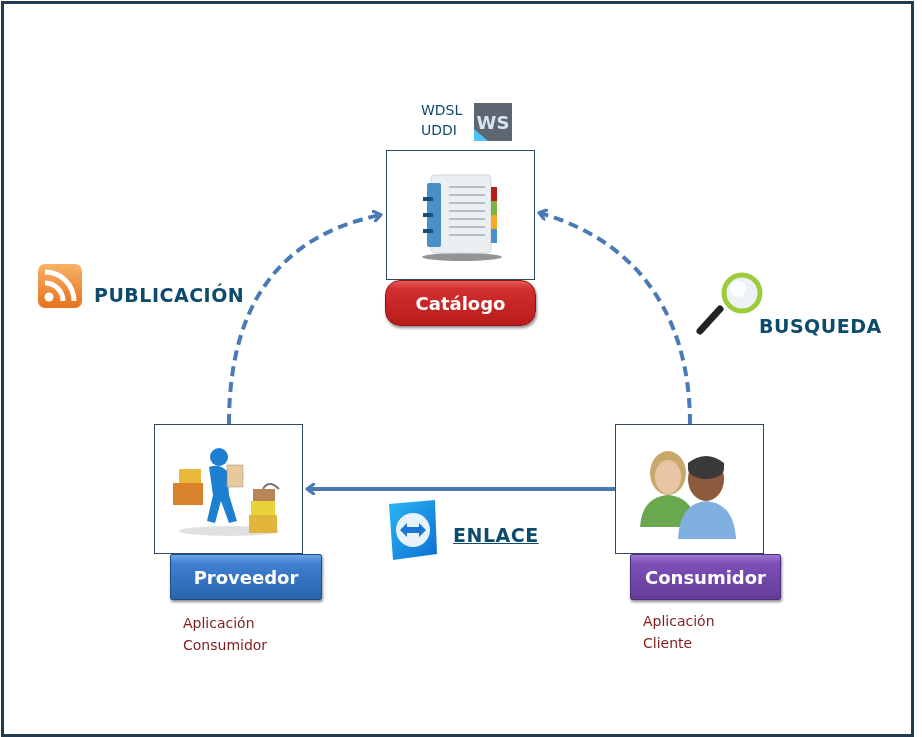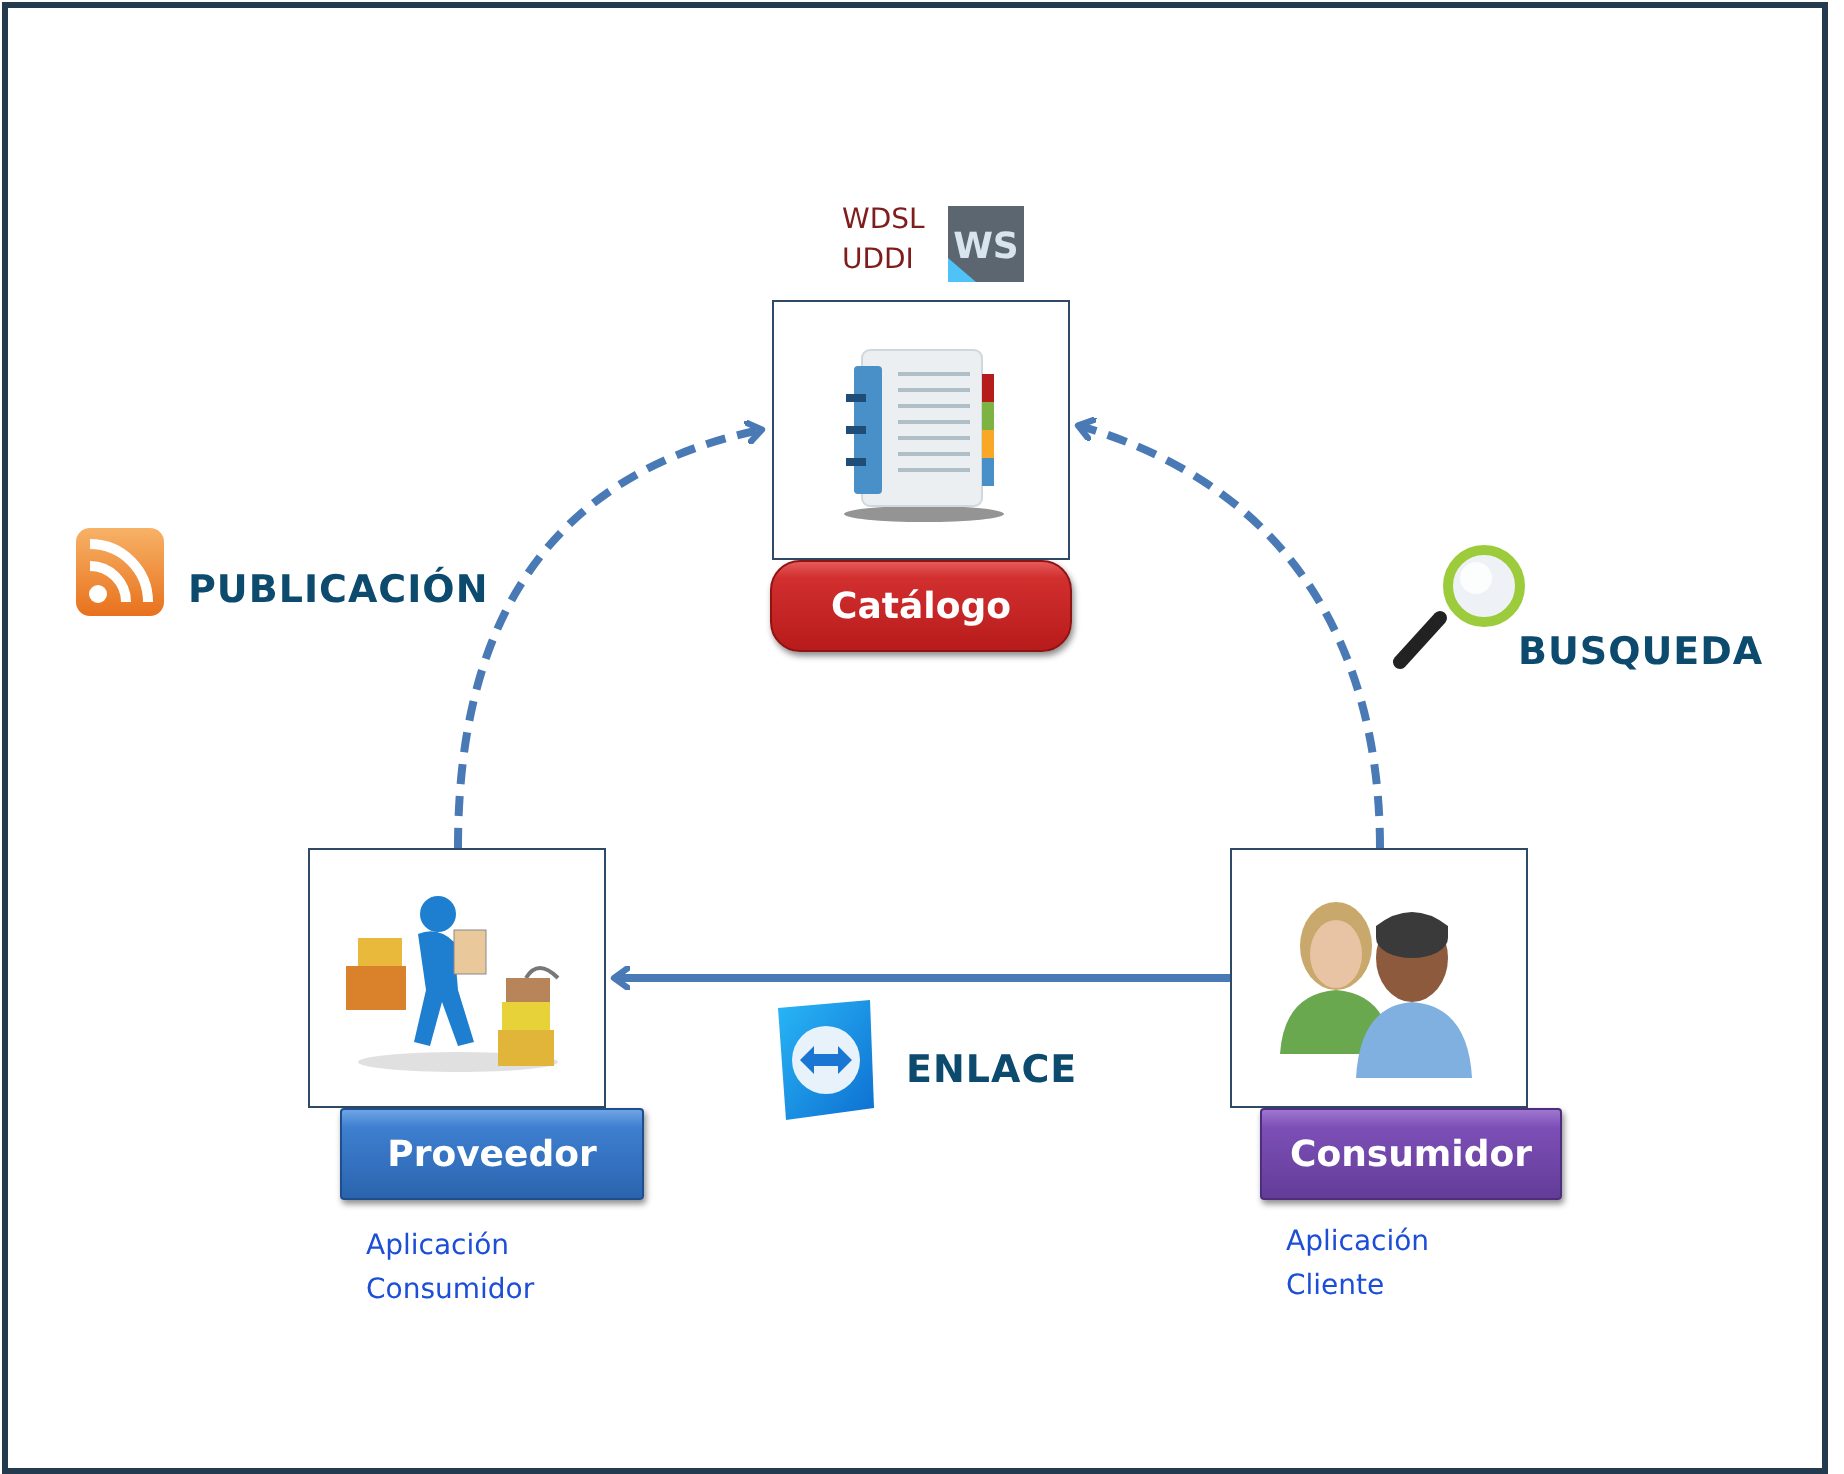--- a/index.html
+++ b/index.html
@@ -8,23 +8,23 @@
   .frame { position: absolute; left: 1px; top: 1px; width: 907px; height: 730px;
            border: 3px solid #243a4e; border-right-width: 3px; box-sizing: content-box; background: #fff; }
   svg.arrows { position: absolute; left: 0; top: 0; width: 922px; height: 737px; }
   .node-box { position: absolute; border: 1px solid #2e4a66; background: #fff; box-sizing: border-box; }
   .node-label { position: absolute; color: #fff; font-weight: bold; font-size: 18px;
                 display: flex; align-items: center; justify-content: center;
                 box-shadow: 1px 2px 3px rgba(0,0,0,0.45); border-radius: 2px; }
   .lbl-red { background: linear-gradient(#e45a5a 0%, #d22f2f 18%, #b81b1b 100%); border: 1px solid #8e1414; }
   .lbl-blue { background: linear-gradient(#6ea4e4 0%, #3e7fd0 20%, #2a64ae 100%); border: 1px solid #1f4e8c; margin-left: 17px; }
   .lbl-purple { background: linear-gradient(#9e76cf 0%, #7c4fb6 20%, #633c98 100%); border: 1px solid #4e2d7c; }
-  .caption { position: absolute; color: #1d4ed8; font-size: 14px; line-height: 22px; }
+  .caption { position: absolute; color: #7f1d1d; font-size: 14px; line-height: 22px; }
   .big-label { position: absolute; color: #0c4a6e; font-weight: bold; font-size: 19px; letter-spacing: 0.5px; }
-  .small-top { position: absolute; color: #7f1d1d; font-size: 14px; line-height: 20px; }
+  .small-top { position: absolute; color: #0c4a6e; font-size: 14px; line-height: 20px; }
   .icon { position: absolute; }
 </style>
 </head>
 <body>
 
 <div class="frame"></div>
 
 <svg class="arrows" viewBox="0 0 922 737">
   <defs>
     <marker id="ahead" markerWidth="10" markerHeight="12" refX="7" refY="6" orient="auto" markerUnits="userSpaceOnUse">
@@ -152,13 +152,13 @@
       <linearGradient id="tvg" x1="0" y1="0" x2="1" y2="1">
         <stop offset="0" stop-color="#29b6f6"></stop>
           <stop offset="1" stop-color="#0d6fd1"></stop>
       </linearGradient>
     </defs>
     <path d="M4,6 L50,2 L52,56 L8,62 Z" fill="url(#tvg)"></path>
     <circle cx="28" cy="32" r="17" fill="#e8f2fb"></circle>
     <path d="M15,32 L22,25 L22,29 L34,29 L34,25 L41,32 L34,39 L34,35 L22,35 L22,39 Z" fill="#1976d2"></path>
   </svg>
 </div>
-<div class="big-label" style="left:453px; top:524px;">ENLACE</div>
+<div class="big-label" style="left:453px; top:524px;text-decoration:underline;">ENLACE</div>
 
 </body></html>

